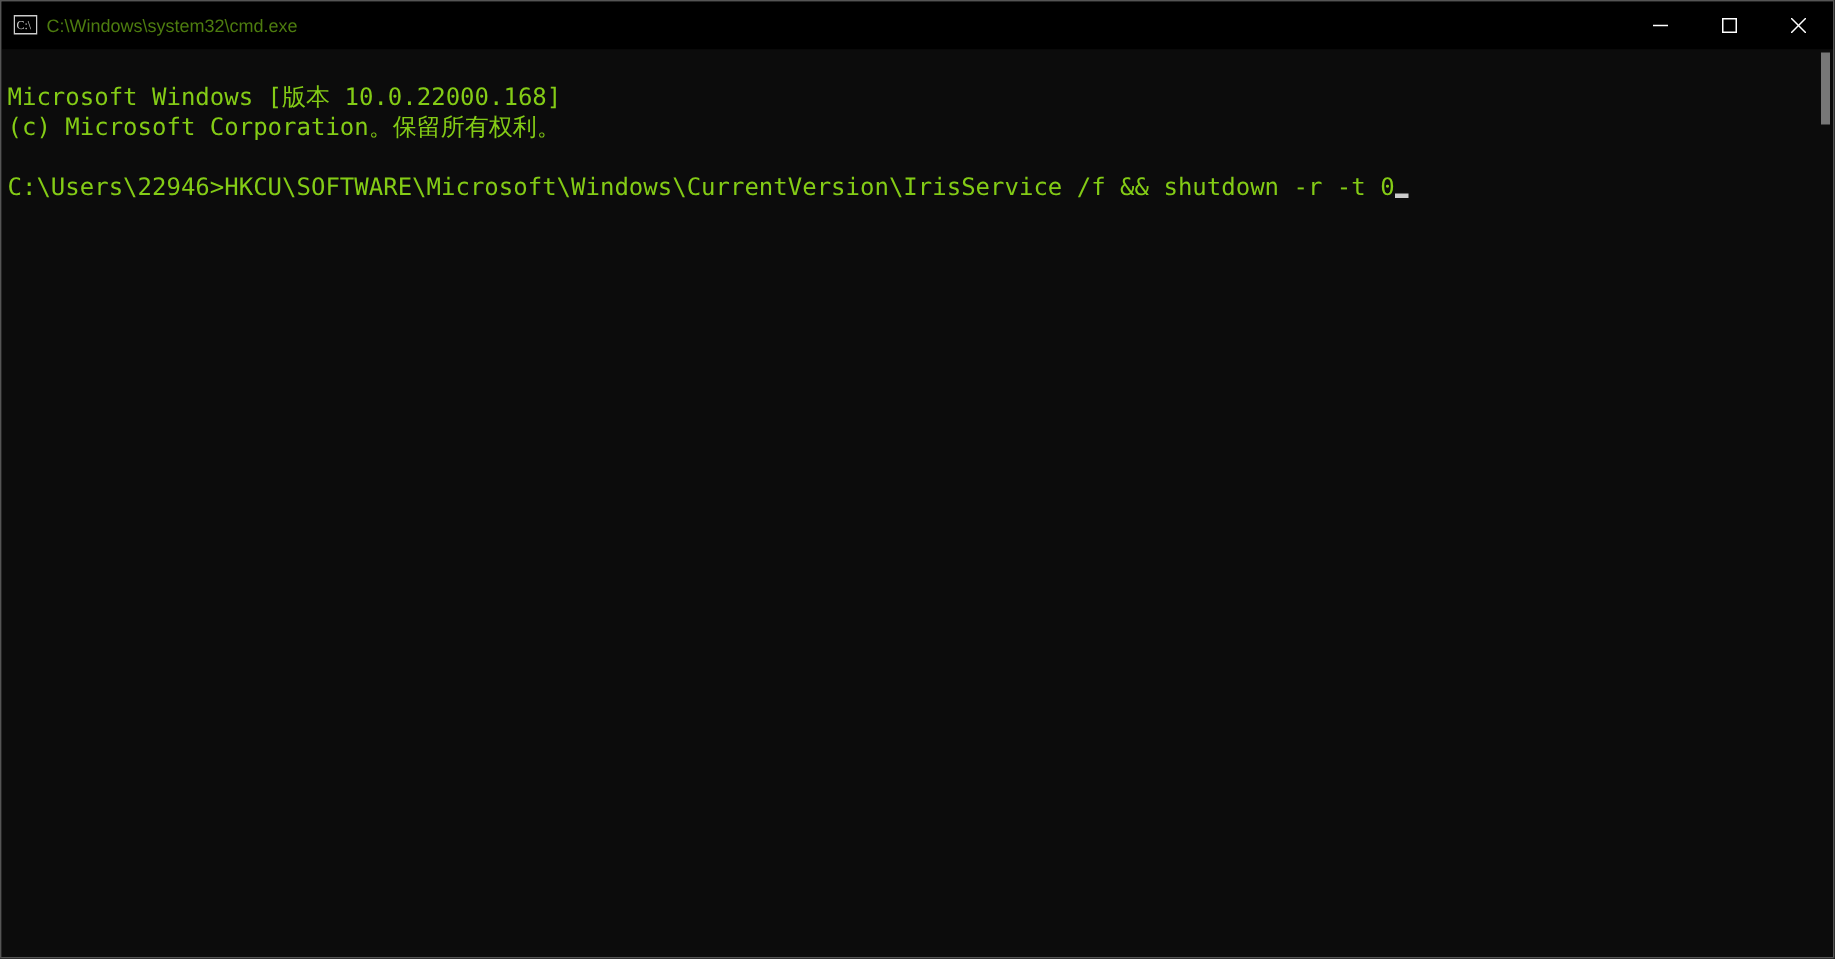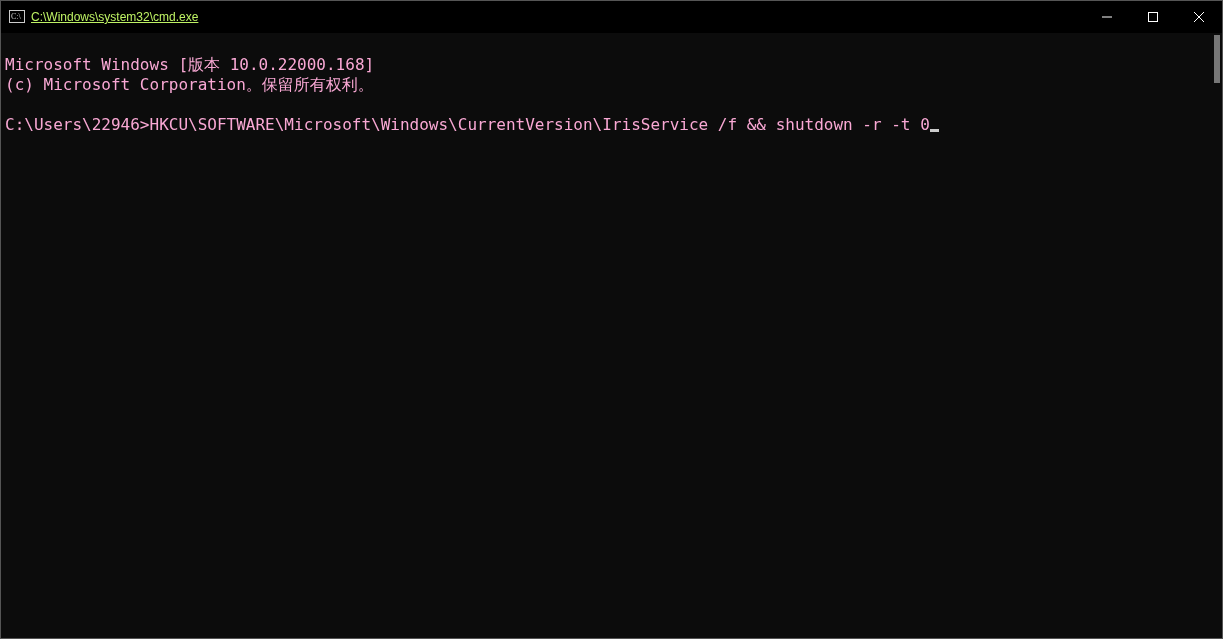--- a/index.html
+++ b/index.html
@@ -34,22 +34,21 @@
     display: inline-flex;
     align-items: center;
     justify-content: center;
   }
   .titlebar-icon svg {
     width: 16px;
     height: 16px;
   }
   .titlebar-title {
     flex: 0 0 auto;
-    color: #bef264;
-    text-decoration: underline;
+    color: #4d7c0f;
   }
   .titlebar-spacer {
     flex: 1 1 auto;
   }
   .titlebar-controls {
     display: flex;
     height: 100%;
   }
   .titlebar-btn {
     width: 46px;
@@ -67,21 +66,21 @@
     stroke-width: 1;
     fill: none;
   }
   .terminal {
     position: absolute;
     top: 32px;
     left: 0;
     right: 0;
     bottom: 0;
     background: #0c0c0c;
-    color: #f9a8d4;
+    color: #84cc16;
     font-family: Consolas, 'NSimSun', 'SimSun', monospace;
     font-size: 16px;
     line-height: 20px;
     padding: 2px 4px 2px 4px;
     white-space: pre;
     overflow: hidden;
   }
   .terminal .line {
     white-space: pre;
   }

